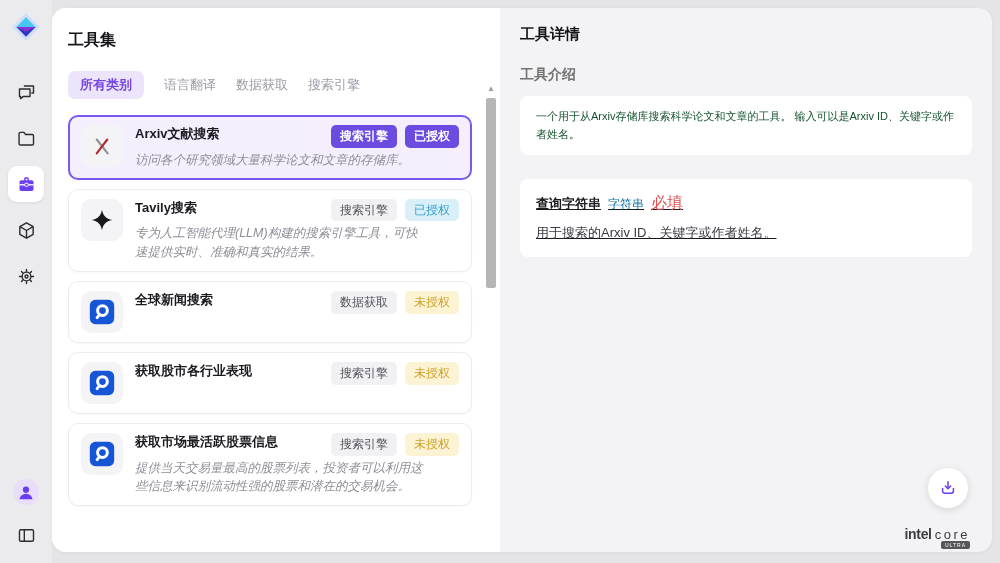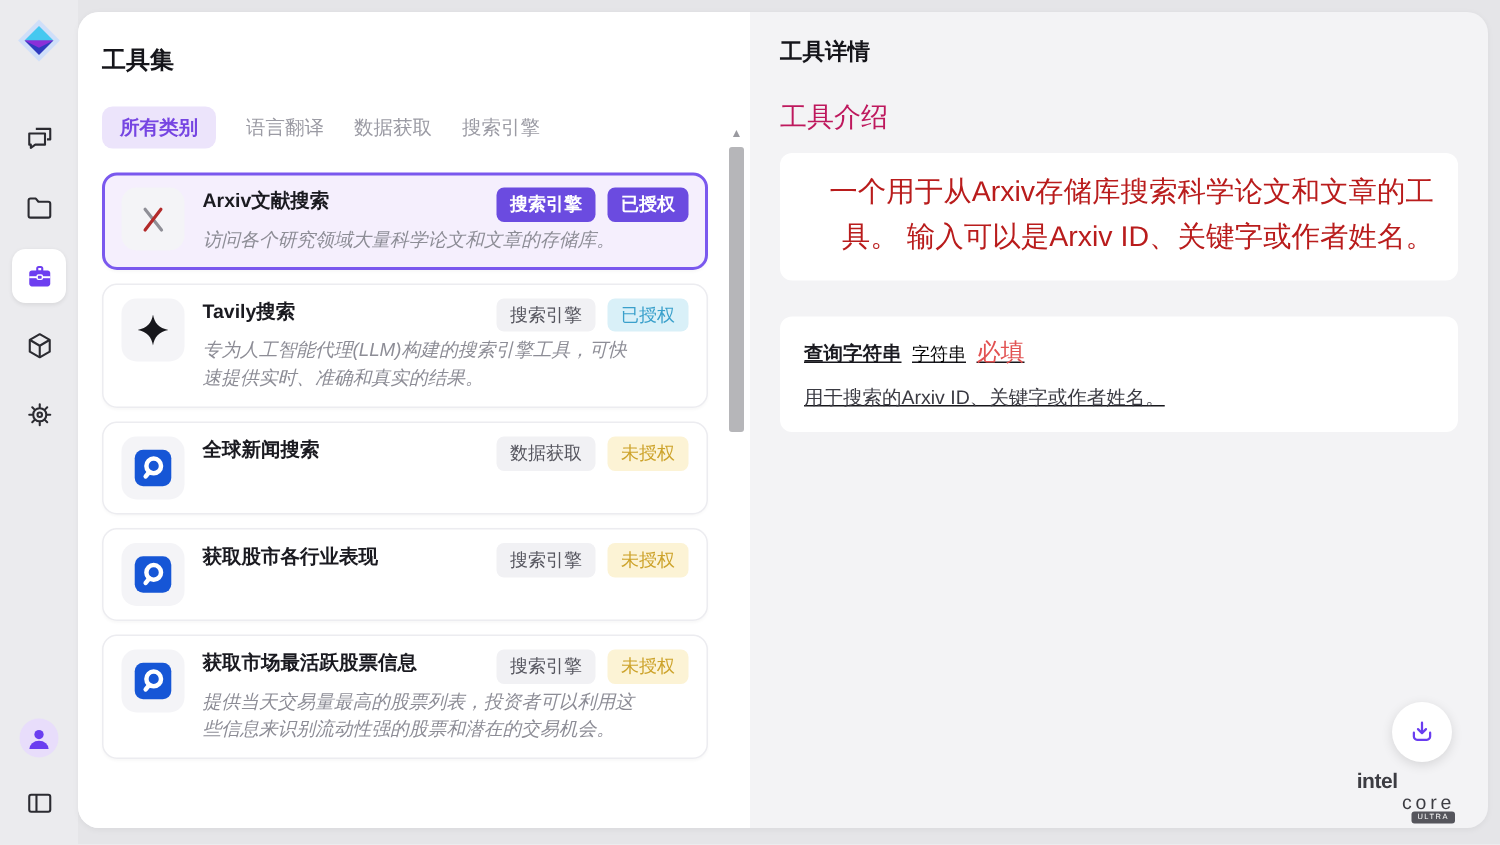--- a/index.html
+++ b/index.html
@@ -81,42 +81,42 @@
   .scrollbar { position:absolute; top:76px; bottom:4px; right:3px; width:12px; }
   .scroll-arrow { color:#9a9aa0; font-size:8px; text-align:center; line-height:10px; height:12px; }
   .scroll-thumb {
     position:absolute; top:14px; left:1px; width:10px; height:190px;
     background:#b6b6b9; border-radius:2px; cursor:grab;
   }
 
   
   .detail-panel { flex:1; padding:17px 20px; position:relative; }
   .detail-title { font-size:15px; font-weight:700; margin-bottom:22px; color:#15151a; }
-  .section-heading { font-size:18px; font-weight:400; margin-bottom:12px; color:#be185d; }
+  .section-heading { font-size:14px; font-weight:700; margin-bottom:12px; color:#737373; }
   .intro-card {
     background:#fff; border-radius:8px; padding:12px 16px;
-    font-size:19px; color:#b91c1c; line-height:1.6; margin-bottom:24px;text-align:right;
+    font-size:11px; color:#14532d; line-height:1.6; margin-bottom:24px;
   }
   .param-card { background:#fff; border-radius:8px; padding:14px 16px;text-decoration:underline; }
   .param-head { display:flex; align-items:baseline; gap:7px; }
   .param-name { font-size:13px; font-weight:700; color:#1a1a20; }
-  .param-type { font-size:12px; color:#000000; }
+  .param-type { font-size:12px; color:#0369a1; }
   .param-required { font-size:16px; color:#e25252; }
   .param-desc { font-size:13px; color:#3a3a42; margin-top:9px; line-height:1.5; }
 
   
   .fab {
     position:absolute; right:24px; bottom:44px; width:40px; height:40px;
     background:#fff; border-radius:50%; box-shadow:0 2px 8px rgba(0,0,0,.12);
     display:flex; align-items:center; justify-content:center; cursor:pointer;
   }
   .fab svg { width:20px; height:20px; }
   .brand { position:absolute; right:22px; bottom:10px; display:flex; align-items:flex-start; gap:3px; color:#3c3c42; }
   .brand .intel { font-size:14px; font-weight:700; letter-spacing:-.3px; }
-  .brand .core { font-size:13px; letter-spacing:2.5px; font-weight:400; margin-top:15px; }
+  .brand .core { font-size:13px; letter-spacing:2.5px; font-weight:400; margin-top:1px; }
   .brand .ultra {
     position:absolute; right:0; bottom:-7px; background:#55555c; color:#fff;
     font-size:5px; padding:1px 4px; border-radius:2px; letter-spacing:1px; text-transform:uppercase;
   }
 </style>
 </head>
 <body>
 
 <div class="app">
 

